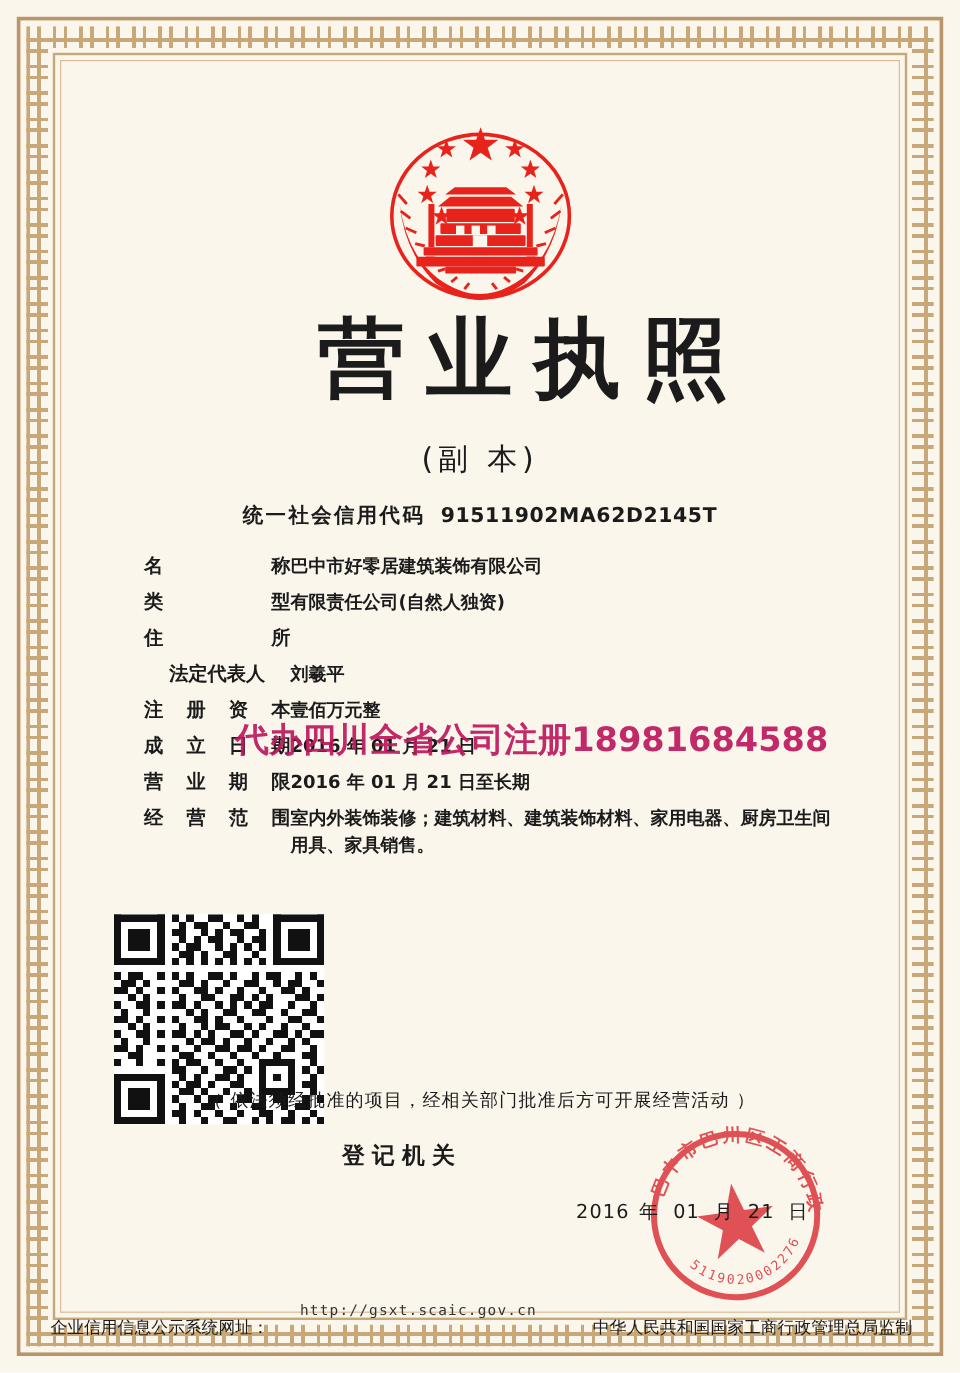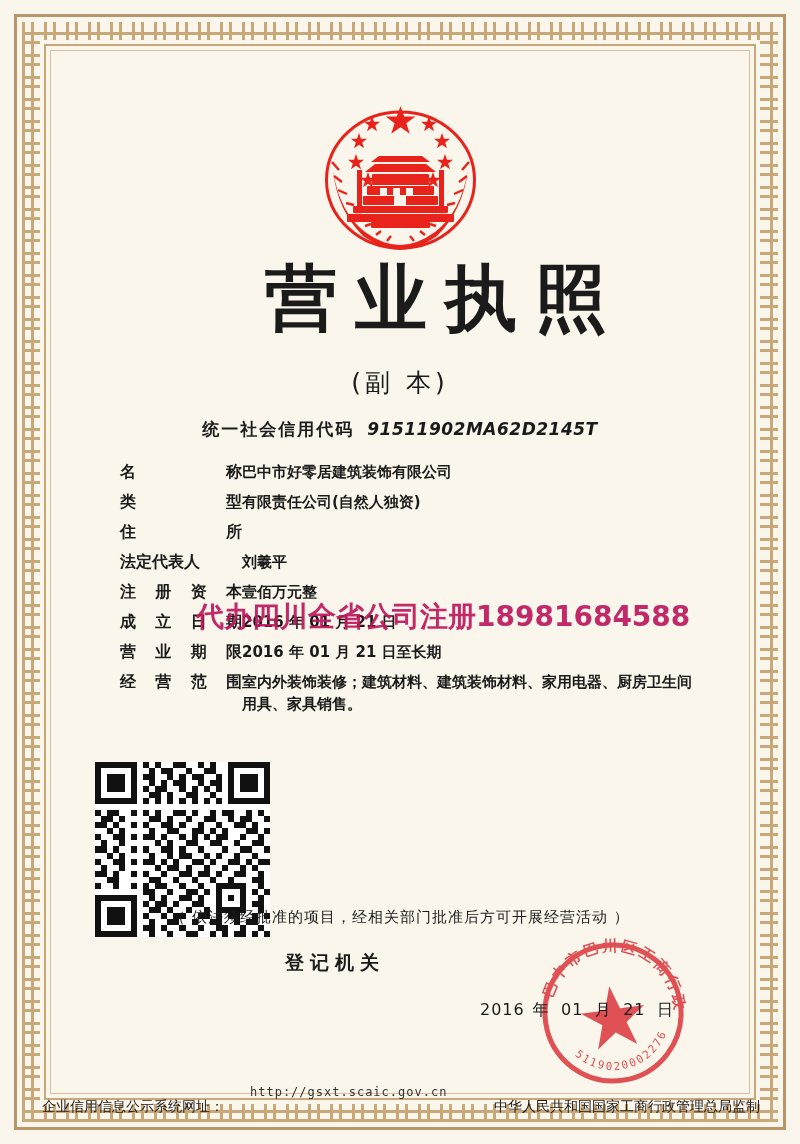--- a/index.html
+++ b/index.html
@@ -131,21 +131,21 @@
     margin-bottom: 8px;
     min-height: 22px;
   }
   .field-label {
     width: 122px;
     flex: 0 0 122px;
     font-size: 16px;
     font-weight: bold;
     color: #1b1b1b;
     display: flex;
-    justify-content: flex-start;
+    justify-content: center;
     letter-spacing: 0;
     white-space: nowrap;
   }
   .field-value {
     font-size: 15px;
     font-weight: bold;
     color: #1b1b1b;
     line-height: 1.45;
     max-width: 450px;
   }
@@ -308,21 +308,21 @@
         <rect x="48" y="122" width="59" height="6" rx="1"></rect>
       </g>
     </svg>
   </div>
 
   <div class="main-title">营业执照</div>
   <div class="sub-title">(副 本)</div>
 
   <div class="credit-code">
     <span>统一社会信用代码</span>
-    <span class="code-num" style="margin-left:5px;font-style:italic;">91511902MA62D2145T</span>
+    <span class="code-num" style="margin-left:5px;">91511902MA62D2145T</span>
   </div>
 
   <div class="fields">
 
     <div class="field-row">
       <div class="field-label spread2">
           <span>名</span>
           <span>称</span>
         </div>
       <div class="field-value">巴中市好零居建筑装饰有限公司</div>

